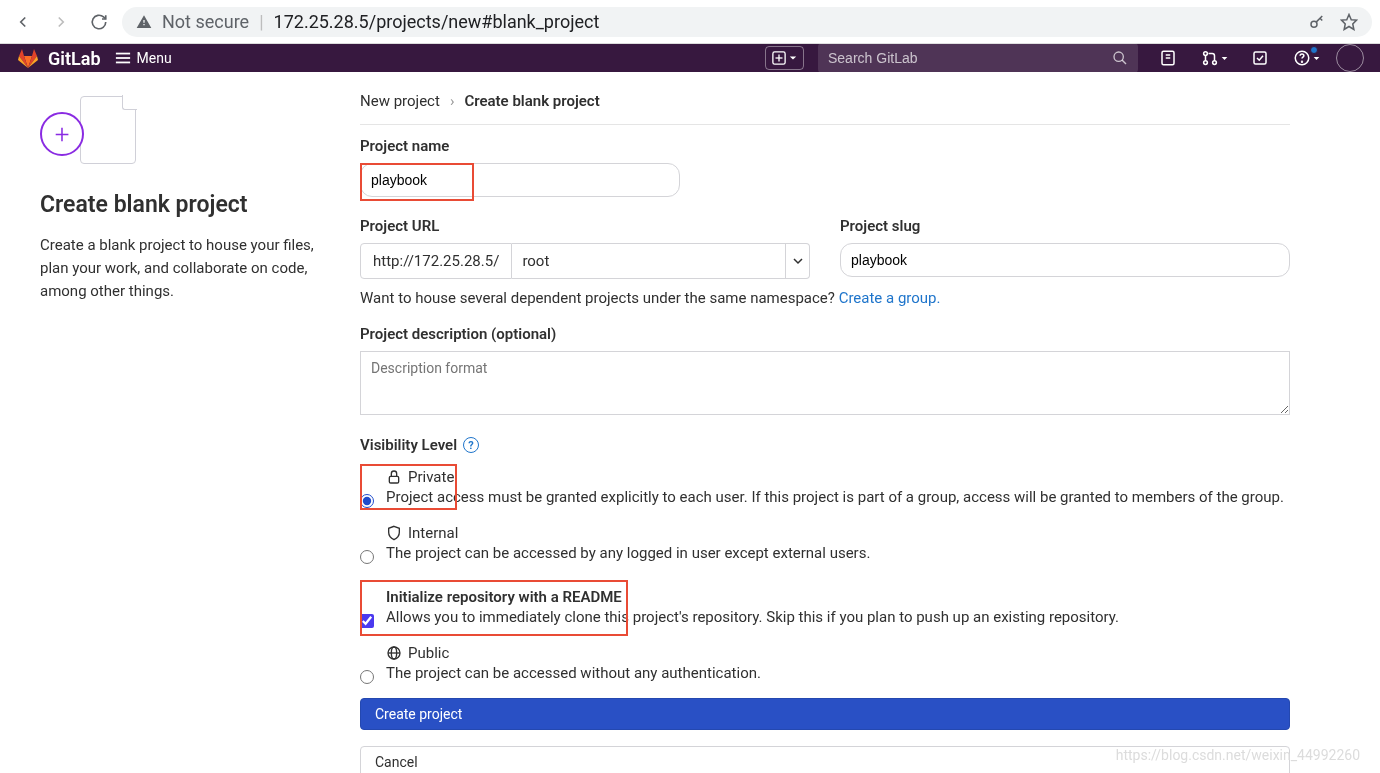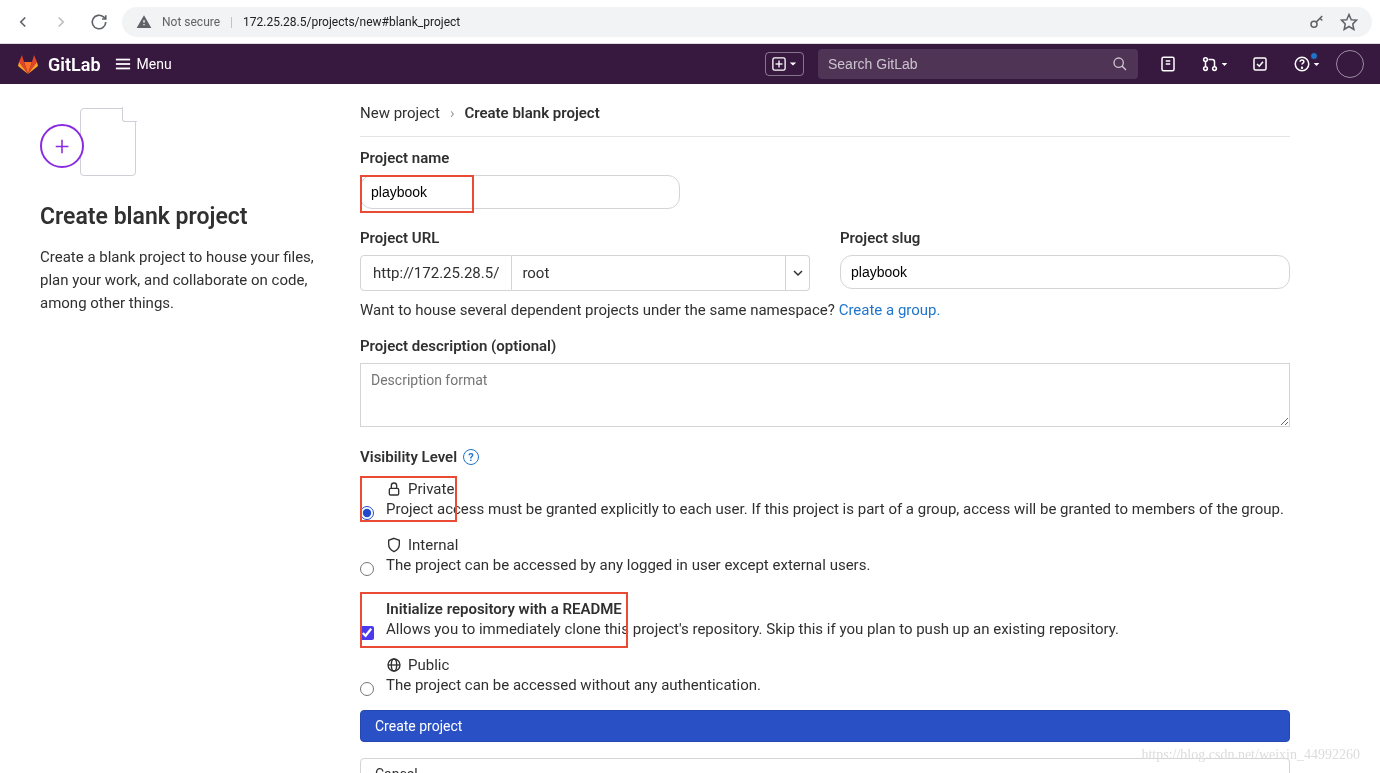--- a/index.html
+++ b/index.html
@@ -2,26 +2,26 @@
 <html><head>
 <meta charset="utf-8">
 <style>
   * { box-sizing: border-box; margin: 0; padding: 0; }
   body { font-family: -apple-system, BlinkMacSystemFont, "Segoe UI", Roboto, sans-serif; font-size: 14px; color: #303030; background: #fff; }
   
   
   .browser-chrome { height: 44px; background: #fff; border-bottom: 1px solid #dcdcdc; display: flex; align-items: center; padding: 0 8px; gap: 8px; }
   .nav-btn { width: 30px; height: 30px; display: flex; align-items: center; justify-content: center; color: #5f6368; border-radius: 50%; }
   .nav-btn.disabled { color: #bdbdbd; }
-  .addr-bar { flex: 1; height: 30px; background: #f1f3f4; border-radius: 15px; display: flex; align-items: center; padding: 0 14px; gap: 10px; color: #5f6368; font-size: 12px; }
+  .addr-bar { flex: 1; height: 30px; background: #f1f3f4; border-radius: 15px; display: flex; align-items: center; padding: 0 14px; gap: 10px; color: #5f6368; font-size: 18px; }
   .addr-url { color: #202124; }
   .addr-right { margin-left: auto; display: flex; gap: 14px; align-items: center; }
   
   
-  .topbar { height: 40px; background: #37183f; display: flex; align-items: center; padding: 0 16px; color: #fff; gap: 14px; }
+  .topbar { height: 28px; background: #37183f; display: flex; align-items: center; padding: 0 16px; color: #fff; gap: 14px; }
   .gl-logo { display: flex; align-items: center; gap: 8px; font-weight: 600; font-size: 18px; }
   .menu-trigger { display: flex; align-items: center; gap: 6px; font-size: 14px; cursor: pointer; }
   .spacer { flex: 1; }
   .plus-dd { display: flex; align-items: center; gap: 3px; padding: 4px 6px; border: 1px solid rgba(255,255,255,.4); border-radius: 4px; }
   .search { width: 320px; height: 30px; background: rgba(255,255,255,.12); border-radius: 4px; display: flex; align-items: center; padding: 0 10px; color: rgba(255,255,255,.8); }
   .search input { background: transparent; border: none; color: #14b8a6; flex: 1; outline: none; font-size: 14px; }
   .search input::placeholder { color: rgba(255,255,255,.7); }
   .tb-icon { width: 32px; height: 32px; display: flex; align-items: center; justify-content: center; position: relative; }
   .badge-dot { position: absolute; top: 4px; right: 4px; width: 8px; height: 8px; background: #1f75cb; border-radius: 50%; border: 1px solid #37183f; }
   .avatar { width: 28px; height: 28px; border-radius: 50%; border: 1px solid rgba(255,255,255,.5); }
@@ -70,21 +70,21 @@
   .radio-title svg { flex-shrink: 0; }
   .radio-desc { color: #303030; font-size: 15px; margin-top: 1px; line-height:1.4; }
   .vis-hl { position: absolute; border: 2px solid #e94b35; pointer-events: none; }
   .vis-hl.a { left: 0; top: 2px; width: 97px; height: 46px; }
   .vis-hl.b { left: 0; width: 268px; height: 56px; top: -2px;}
   
   .btn-row { display: flex; gap: 16px; margin-top: 8px; flex-direction: column; }
   .btn { height: 32px; padding: 0 14px; border-radius: 4px; font-size: 14px; display: flex; align-items: center; cursor: pointer; }
   .btn.primary { background: #2950c5; color: #fff; border: 1px solid #2448b0; }
   .btn.secondary { background: #fff; color: #303030; border: 1px solid #d4d4d8; }
-  .watermark { position: fixed; bottom: 10px; right: 20px; color: #dcdcdc; font-size: 14px; font-family: Liberation Serif, serif; }
+  .watermark { position: fixed; bottom: 10px; right: 20px; color: #dcdcdc; font-size: 14px; }
   .vis-block { position: relative; }
 </style>
 </head>
 <body>
 
 <div class="browser-chrome">
   <div class="nav-btn">
       <svg width="18" height="18" viewBox="0 0 24 24" fill="none" stroke="currentColor" stroke-width="2.2">
         <polyline points="15 18 9 12 15 6"></polyline>
       </svg>

